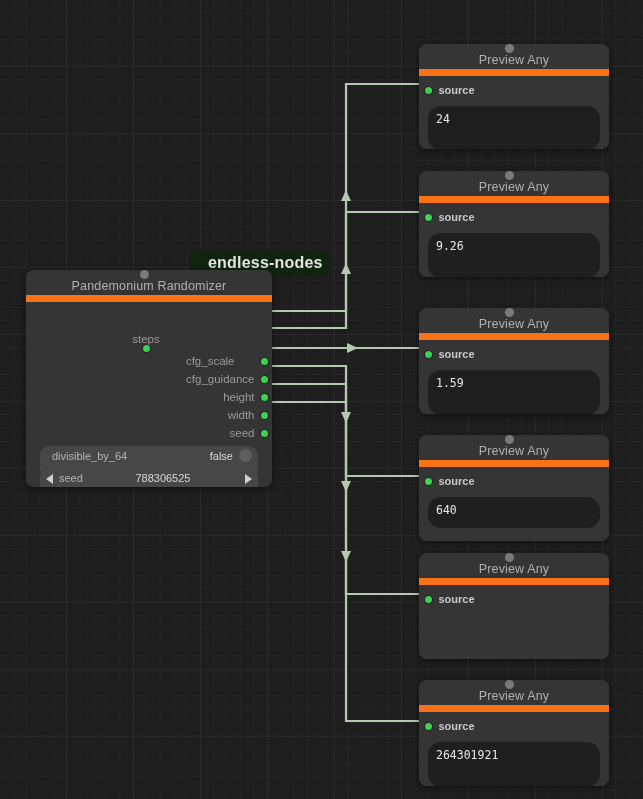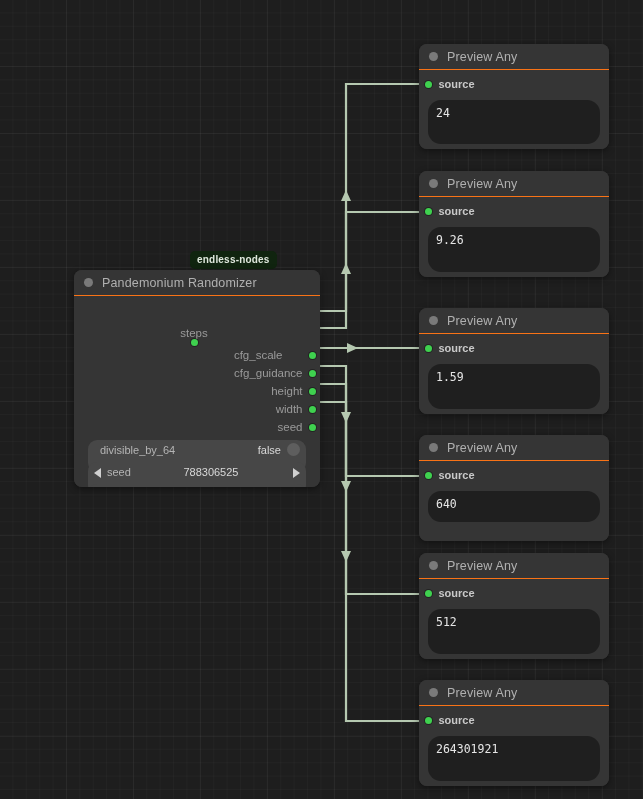--- a/index.html
+++ b/index.html
@@ -29,38 +29,39 @@
     border-radius:8px;
     background:#353535;
     box-shadow:0 2px 7px rgba(0,0,0,0.45);
     overflow:hidden;
   }
   .node-header{
     height:25px;
     display:flex;align-items:center;
     padding:0 10px;
     background:#353535;
-    border-bottom:1px solid #f97316;
+    border-bottom:7px solid #f97316;
+    flex-direction:column;
   }
   .node-dot{
     width:9px;height:9px;border-radius:50%;
     background:#7a7a7a;flex:0 0 auto;margin-right:9px;
   }
   .node-title{
     color:#b0b0b0;font-size:12.5px;letter-spacing:.15px;white-space:nowrap;
   }
   .node-body{background:#353535;position:relative;}
 
   
   .badge{
     position:absolute;
     background:#10240f;
     color:#dfe8dd;
-    font-size:10px;font-weight:bold;
-    padding:3px 7px 4px 7px;
+    font-size:16px;font-weight:bold;
+    padding:3px 7px 4px 18px;
     border-radius:5px;
     white-space:nowrap;
     letter-spacing:.2px;
   }
 
   
   .slot-out{
     position:absolute;right:0;height:18px;
     display:flex;align-items:center;justify-content:flex-end;
     width:100%;
@@ -147,21 +148,21 @@
     <polygon points="358,348 347,343 347,353"></polygon>
 
     <polygon points="346,423 341,412 351,412"></polygon>
     <polygon points="346,492 341,481 351,481"></polygon>
     <polygon points="346,562 341,551 351,551"></polygon>
   </g>
 </svg>
 
 <div class="badge" style="left:190px;top:251px;">endless-nodes</div>
 
-<div class="node" id="main-node" style="left:26px;top:270px;width:246px;height:217px;margin-left:48px;">
+<div class="node" id="main-node" style="left:26px;top:270px;width:246px;height:217px;">
 
   <div class="node-header">
     <span class="node-dot"></span>
     <span class="node-title">Pandemonium Randomizer</span>
   </div>
 
   <div class="node-body" style="height:192px;">
 
     <div class="slot-out" style="top:32px;flex-direction:column;">
       <span class="slot-label">steps</span>
@@ -279,21 +280,20 @@
 <div class="node" style="left:419px;top:553px;width:190px;height:106px;">
   <div class="node-header">
     <span class="node-dot"></span>
     <span class="node-title">Preview Any</span>
   </div>
   <div class="node-body" style="height:81px;">
     <div class="pv-slot" style="top:6px;">
       <span class="pv-dot"></span>
       <span class="pv-label">source</span>
     </div>
-    <div class="pv-value" style="top:30px;height:45px;">512</div>
   </div>
 </div>
 
 <div class="node" style="left:419px;top:680px;width:190px;height:106px;">
   <div class="node-header">
     <span class="node-dot"></span>
     <span class="node-title">Preview Any</span>
   </div>
   <div class="node-body" style="height:81px;">
     <div class="pv-slot" style="top:6px;">

